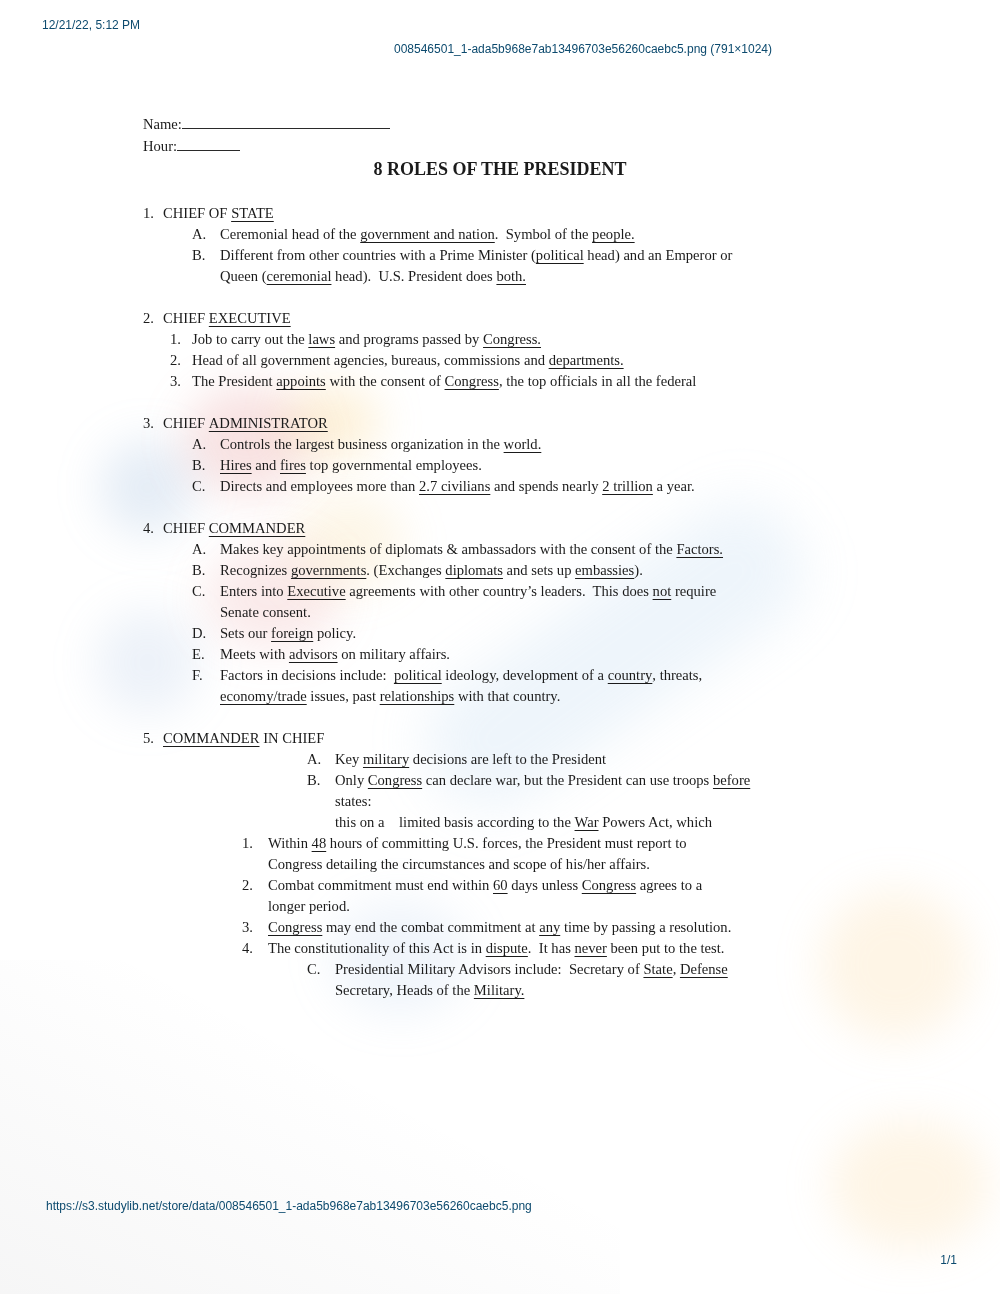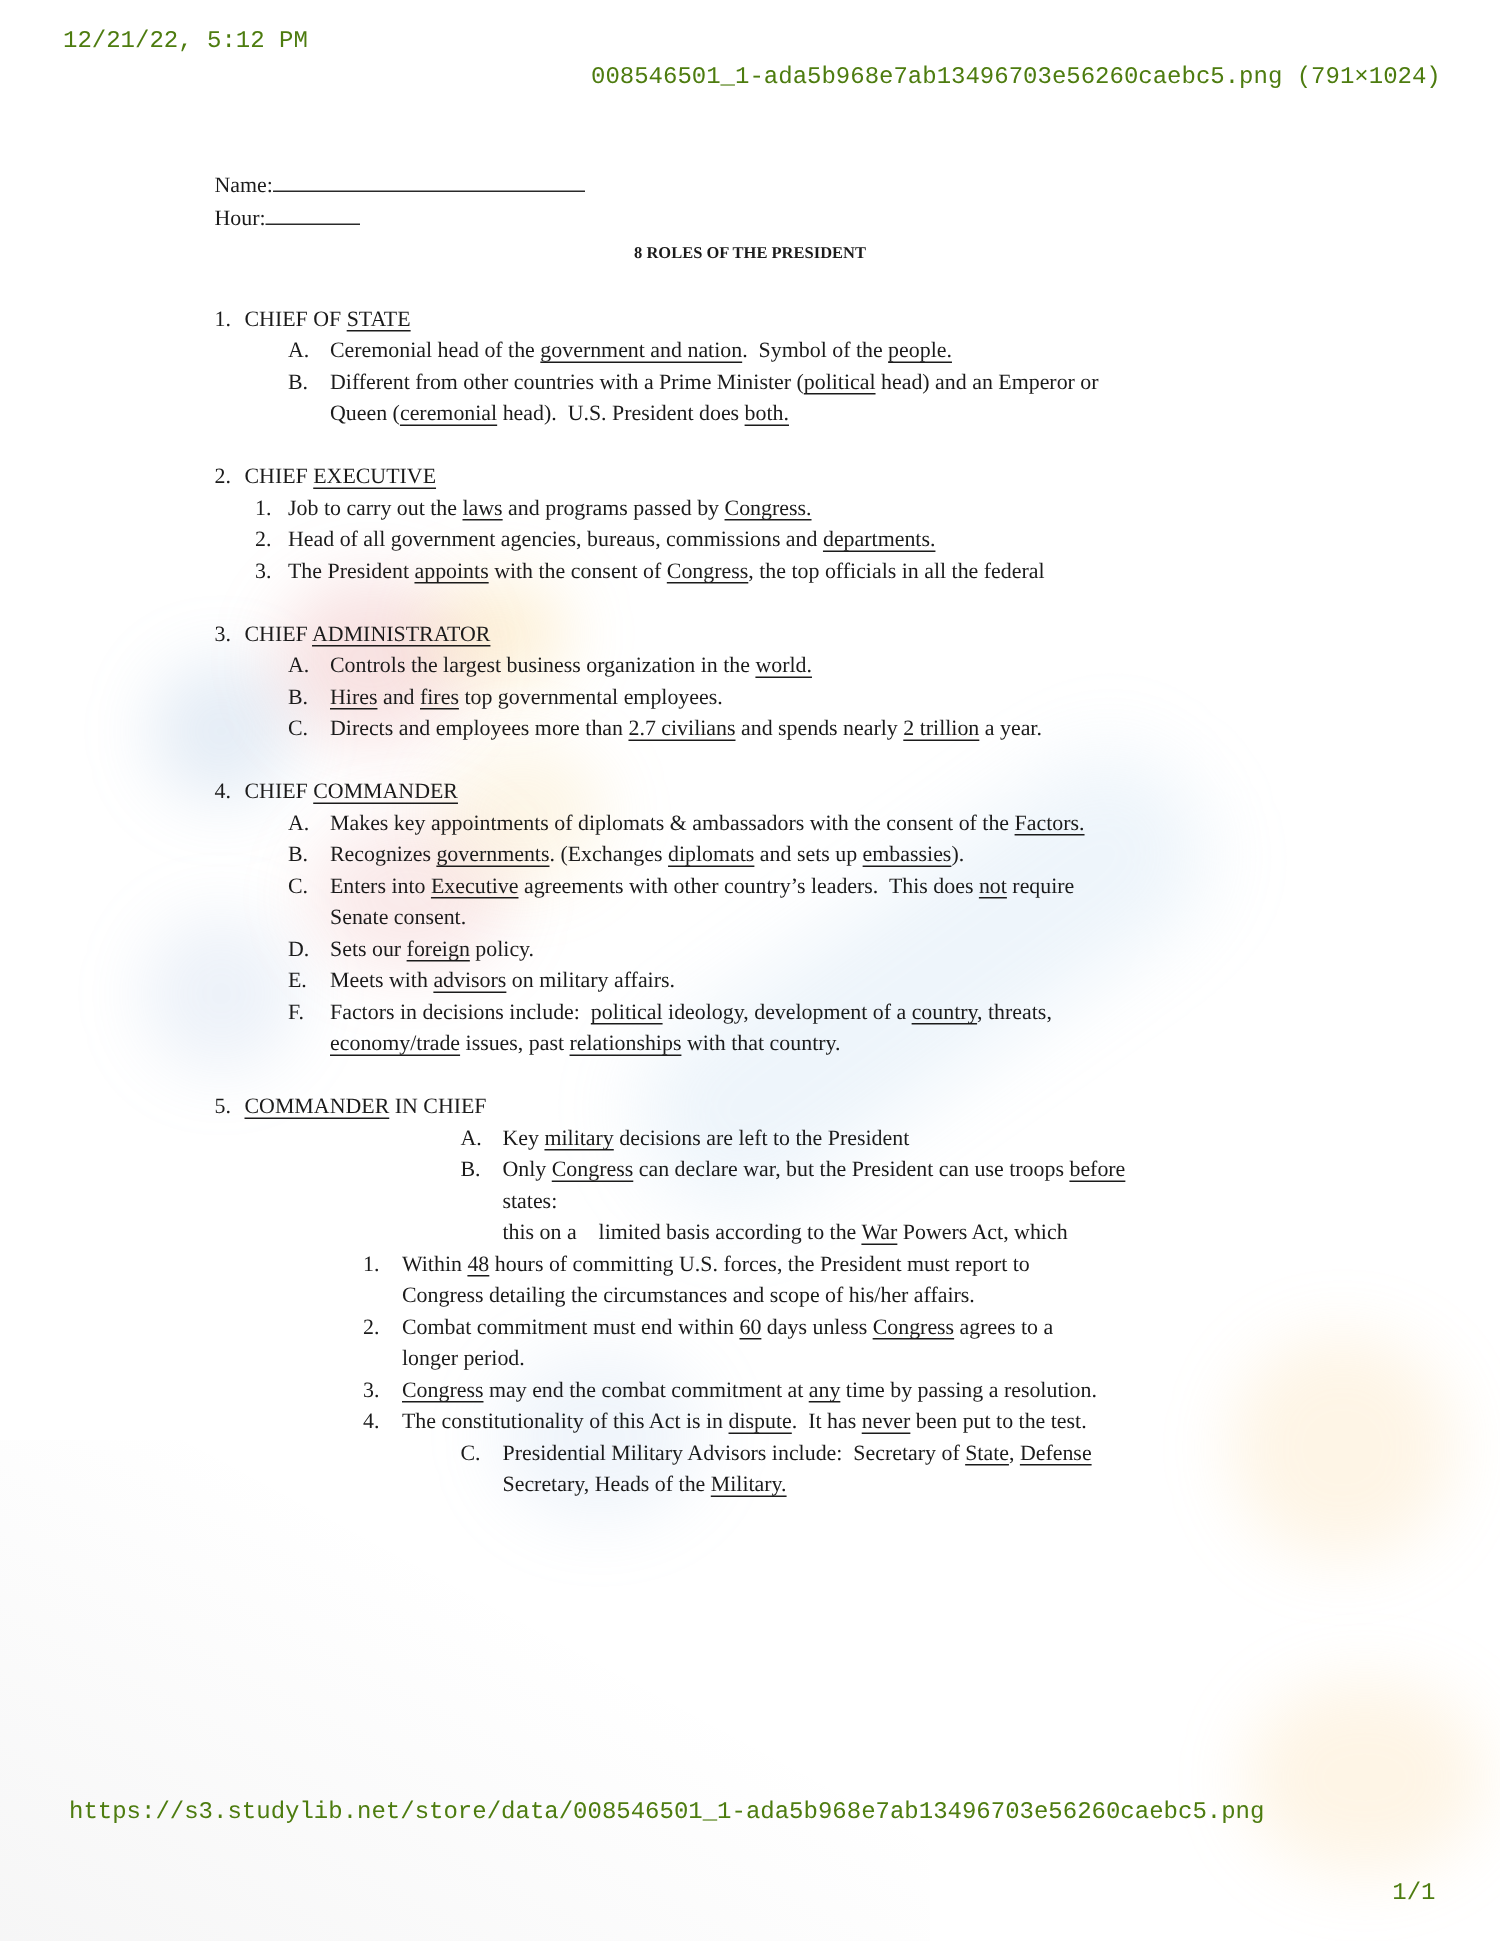--- a/index.html
+++ b/index.html
@@ -10,42 +10,42 @@
     color:#1b1b1b;
   }
   
   .shade-bl{position:absolute;left:0;top:960px;width:620px;height:334px;
     background:linear-gradient(to top right, rgba(90,90,95,0.055), rgba(90,90,95,0.0) 62%);}
   
   .blob{position:absolute;border-radius:50%;filter:blur(22px);pointer-events:none;}
   .swath{position:absolute;filter:blur(26px);transform:rotate(-35deg);border-radius:60px;pointer-events:none;}
 
   
-  .ph{position:absolute;font-family:Liberation Mono, monospace;
-      font-size:16px;color:#4d7c0f;white-space:nowrap;}
+  .ph{position:absolute;font-family:Liberation Sans, sans-serif;
+      font-size:12px;color:#0c4a6e;white-space:nowrap;}
   #hdr-date{left:42px;top:18px;}
   #hdr-file{left:394px;top:18px;margin-top:24px;}
   #ftr-url{left:46px;top:1199px;}
   #ftr-page{right:43px;top:1253px;}
 
   
   .doc{position:absolute;left:143px;top:113px;width:800px;
        font-size:14.6px;line-height:21px;}
   .blankline{display:inline-block;border-bottom:1.6px solid #2a2a2a;height:14px;vertical-align:baseline;}
   #name-blank{width:208px;}
   #hour-blank{width:63px;}
   .nh-row{line-height:22px;white-space:nowrap;}
-  .title{width:714px;text-align:center;font-weight:bold;font-size:11px;line-height:23px;margin-top:1px;}
+  .title{width:714px;text-align:center;font-weight:bold;font-size:18px;line-height:23px;margin-top:1px;}
 
   .sections{margin-top:22px;}
   .section{margin-bottom:21px;}
   .line{display:flex;white-space:pre;}
   .marker{flex:none;display:inline-block;}
   .txt{white-space:pre-wrap;}
-  .u{text-decoration:underline;text-decoration-thickness:1.4px;text-underline-offset:2.5px;}
+  .u{text-decoration:underline;text-decoration-thickness:1.4px;text-underline-offset:2.5px;font-family:Liberation Serif, serif;}
 
   .lv-sec{margin-left:0;}      .lv-sec>.marker{width:20px;}
   .lv-num2{margin-left:27px;}  .lv-num2>.marker{width:22px;}
   .lv-letter{margin-left:49px;}.lv-letter>.marker{width:28px;}
   .lv-num5{margin-left:99px;}  .lv-num5>.marker{width:26px;}
   .lv-letter5{margin-left:164px;}.lv-letter5>.marker{width:28px;}
 </style>
 </head>
 <body>
 

